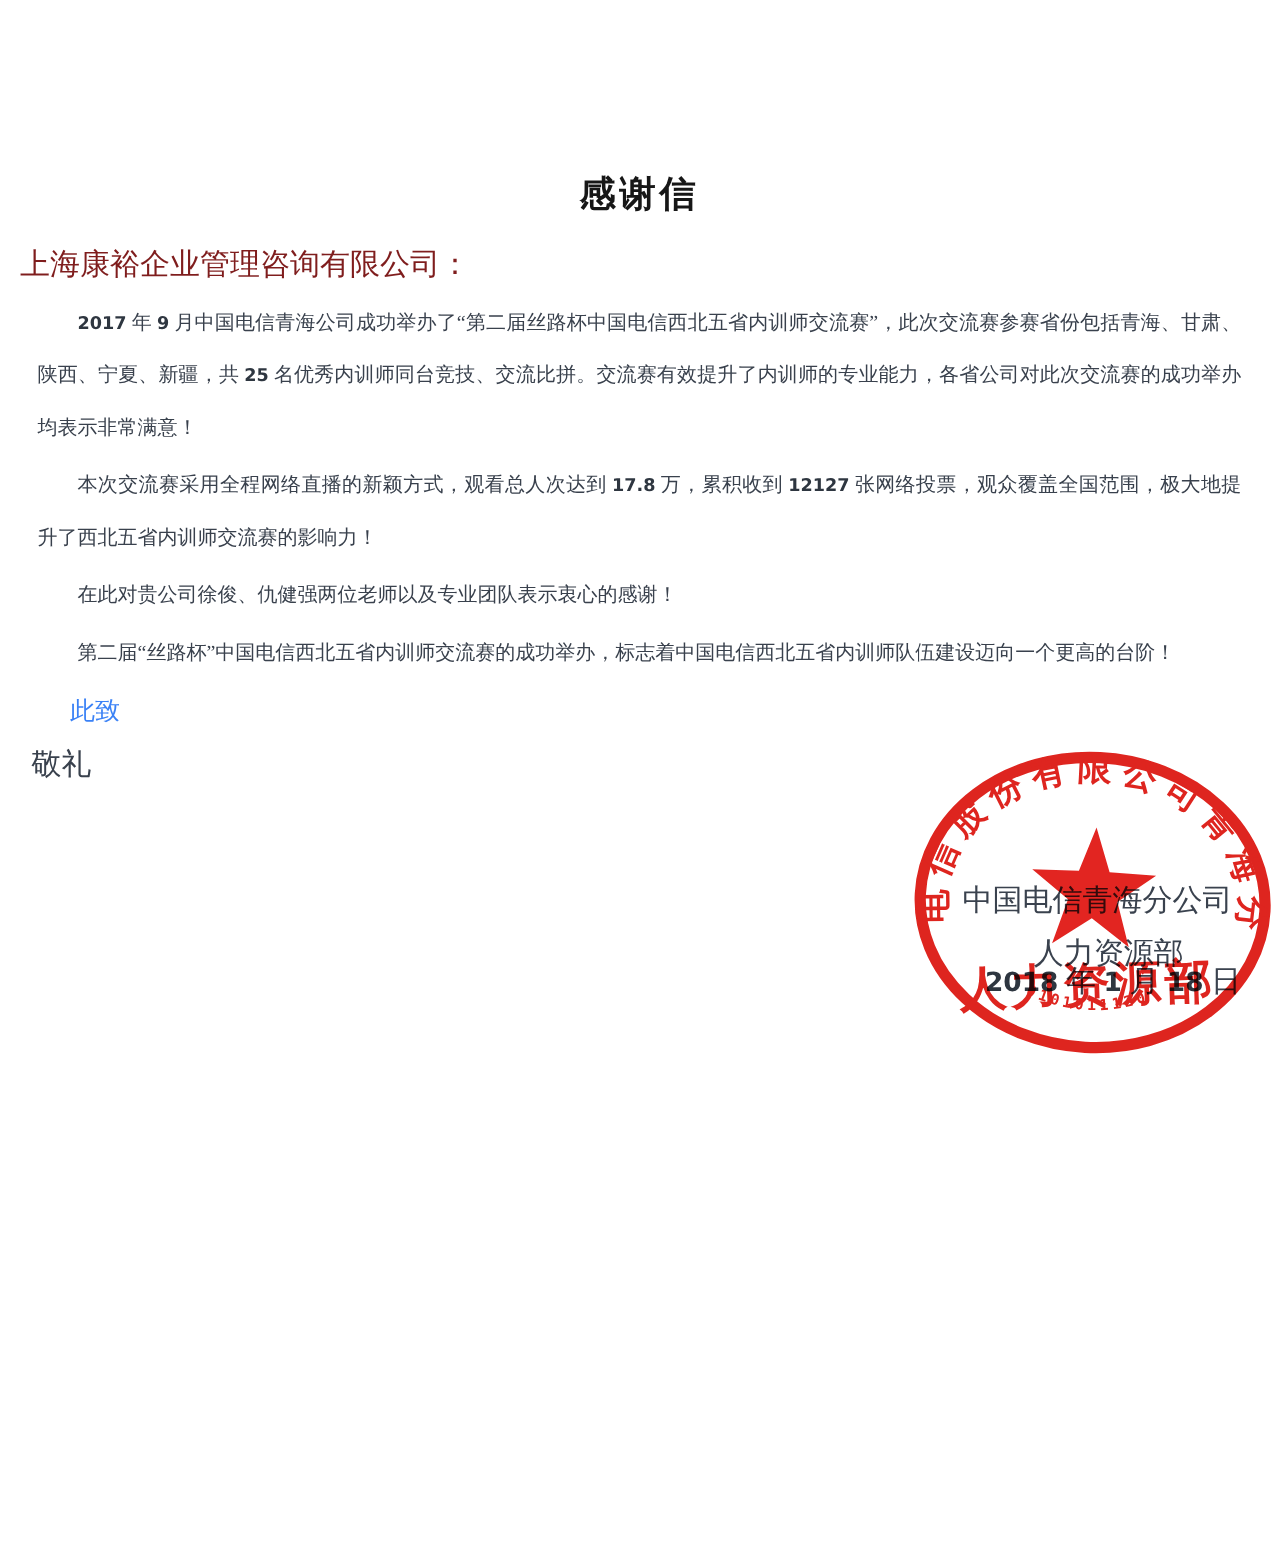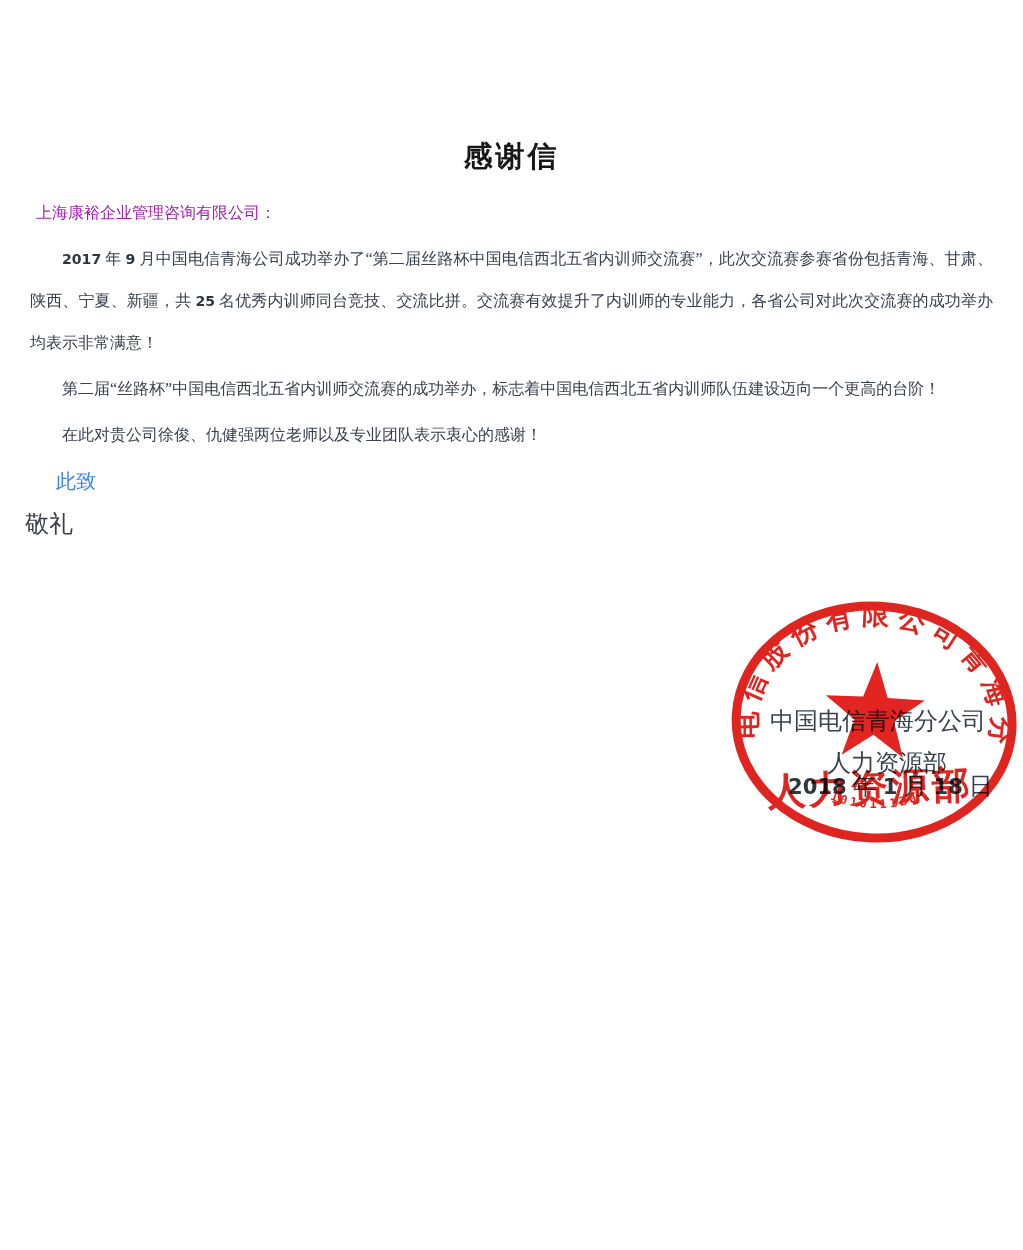--- a/index.html
+++ b/index.html
@@ -7,21 +7,21 @@
     width:1023px;height:1250px;background:#ffffff;
     font-family:"Liberation Serif","DejaVu Serif",serif;
     color:#39414d;
   }
   .page{position:relative;width:1023px;height:1098px;overflow:hidden;padding-top:140px;box-sizing:border-box;}
   .title{
     margin:0;text-align:center;font-size:29px;line-height:32px;
     font-weight:bold;color:#171717;letter-spacing:3px;
   }
   .salutation{
-    margin:20px 36px 0;font-size:16px;line-height:41px;color:#a21caf;
+    margin:20px 16px 0;font-size:24px;line-height:41px;color:#7f1d1d;
   }
   .para{
     margin:5px 30px 0;font-size:16px;line-height:41px;
     text-align:justify;text-indent:2em;color:#39414d;
   }
   .num{font-family:"DejaVu Sans","Liberation Sans",sans-serif;font-weight:bold;font-size:0.88em;color:#2e3640;}
   .closing-cizhi{margin:6px 30px 0;font-size:20px;line-height:41px;text-indent:1.3em;color:#3b82f6;}
   .closing-jingli{margin:2px 0 0 25px;font-size:24px;line-height:41px;color:#39414d;}
   .sig{position:absolute;font-size:24px;line-height:30px;color:#3a424e;white-space:nowrap;}
   .sig.company{top:706px;left:770px;}
@@ -50,22 +50,23 @@
 <body>
 
 <div class="page">
 
   <h1 class="title">感谢信</h1>
 
   <p class="salutation">上海康裕企业管理咨询有限公司：</p>
 
   <div>
       <p class="para"><span class="num">2017</span><span> 年 </span><span class="num">9</span><span> 月中国电信青海公司成功举办了“第二届丝路杯中国电信西北五省内训师交流赛”，此次交流赛参赛省份包括青海、甘肃、陕西、宁夏、新疆，共 </span><span class="num">25</span><span> 名优秀内训师同台竞技、交流比拼。交流赛有效提升了内训师的专业能力，各省公司对此次交流赛的成功举办均表示非常满意！</span></p>
+      <p class="para"><span>本次交流赛采用全程网络直播的新颖方式，观看总人次达到 </span><span class="num">17.8</span><span> 万，累积收到 </span><span class="num">12127</span><span> 张网络投票，观众覆盖全国范围，极大地提升了西北五省内训师交流赛的影响力！</span></p>
+      <p class="para"><span>在此对贵公司徐俊、仇健强两位老师以及专业团队表示衷心的感谢！</span></p>
       <p class="para"><span>第二届“丝路杯”中国电信西北五省内训师交流赛的成功举办，标志着中国电信西北五省内训师队伍建设迈向一个更高的台阶！</span></p>
-      <p class="para"><span>在此对贵公司徐俊、仇健强两位老师以及专业团队表示衷心的感谢！</span></p>
     </div>
 
   <p class="closing-cizhi">此致</p>
   <p class="closing-jingli">敬礼</p>
 
   <div class="sig company">中国电信青海分公司</div>
   <div class="sig dept">人力资源部</div>
   <div class="sig date"><span class="num">2018</span><span> 年 </span><span class="num">1</span><span> 月 </span><span class="num">18</span><span> 日</span></div>
 
   <div class="stamp">

